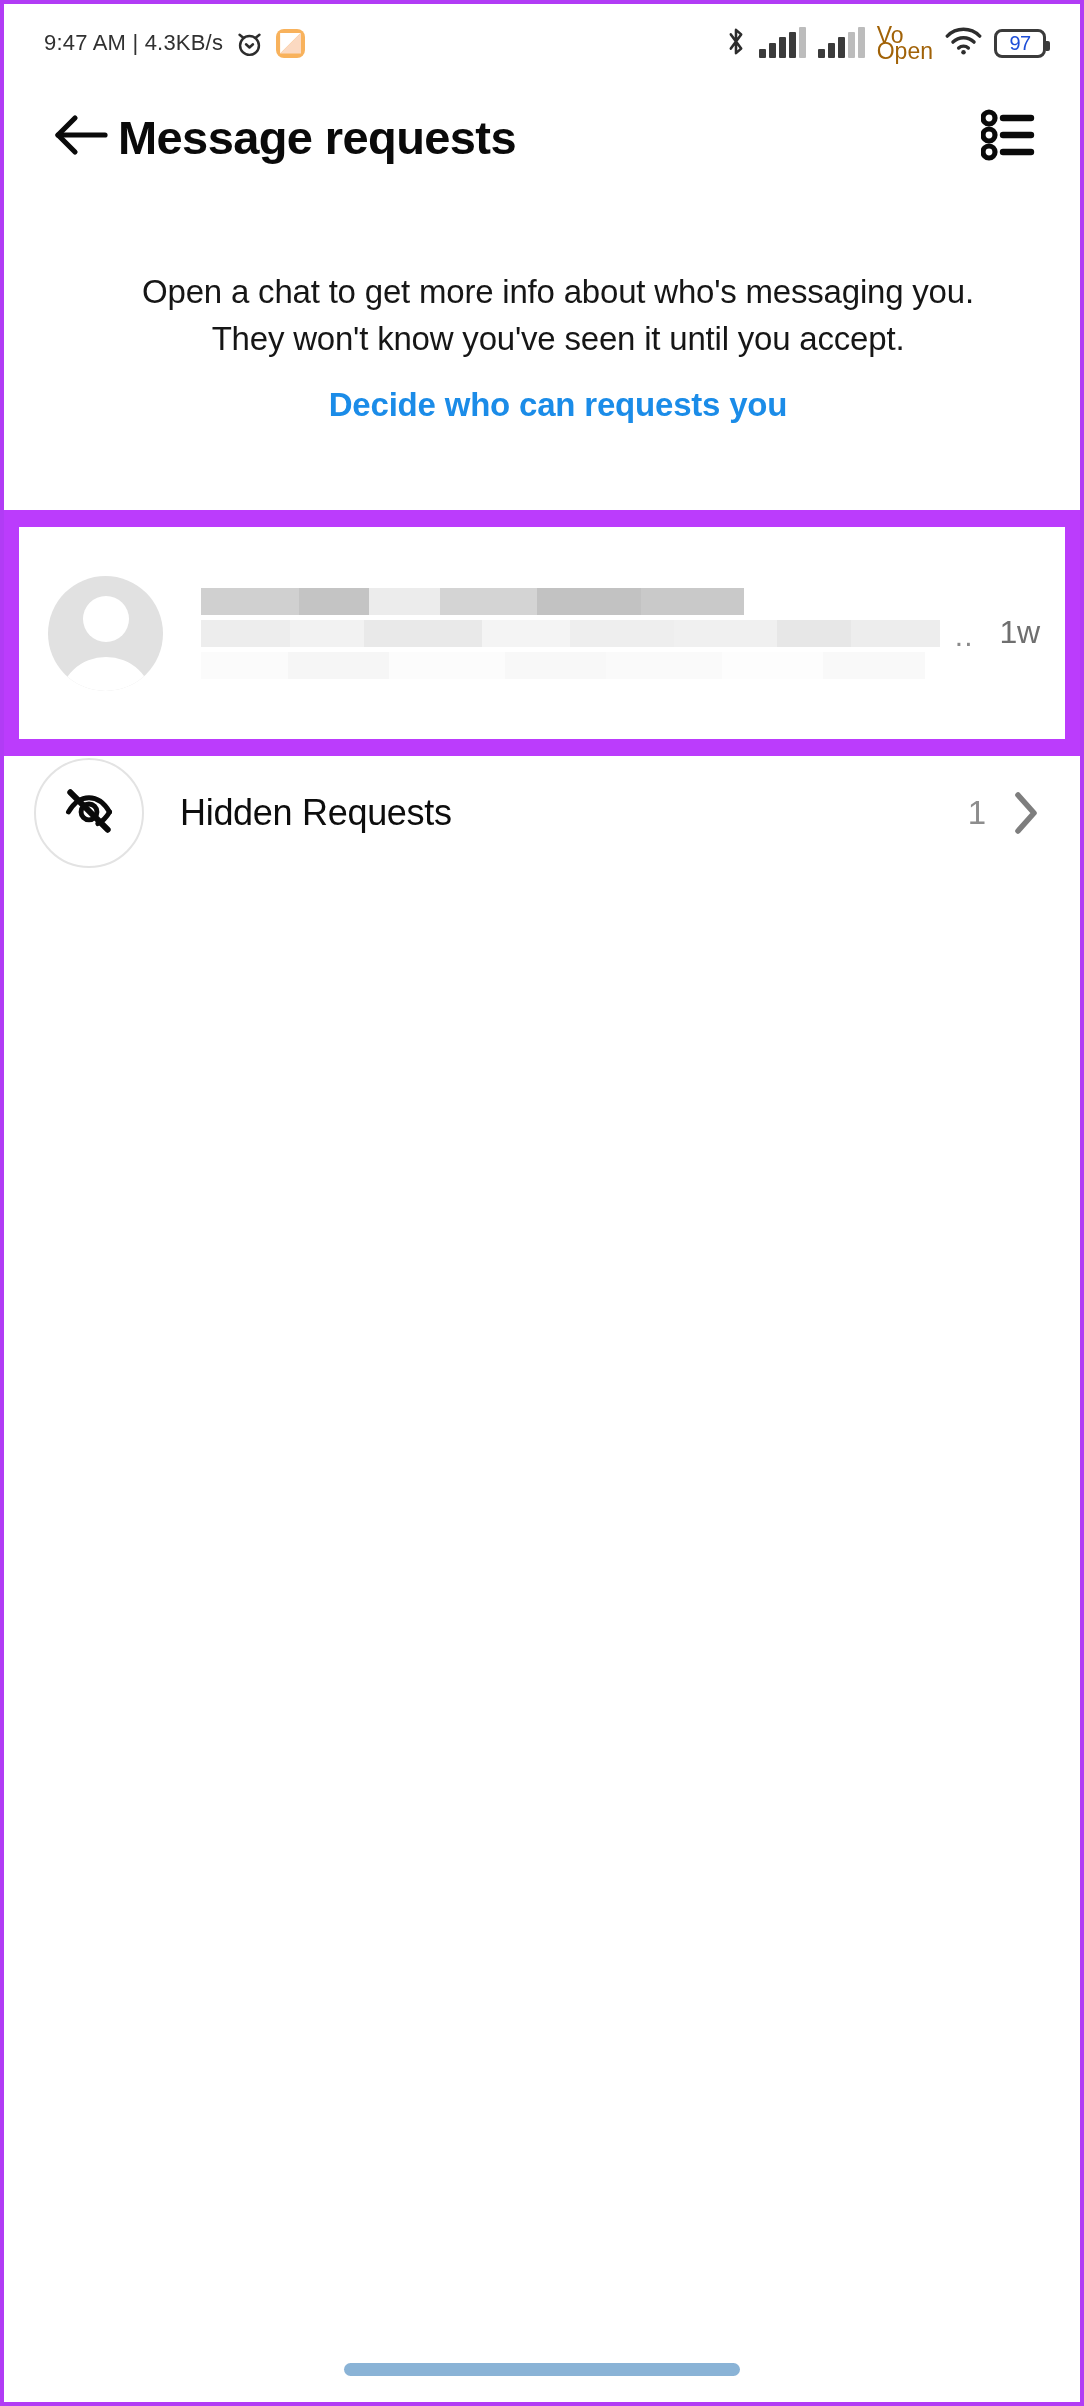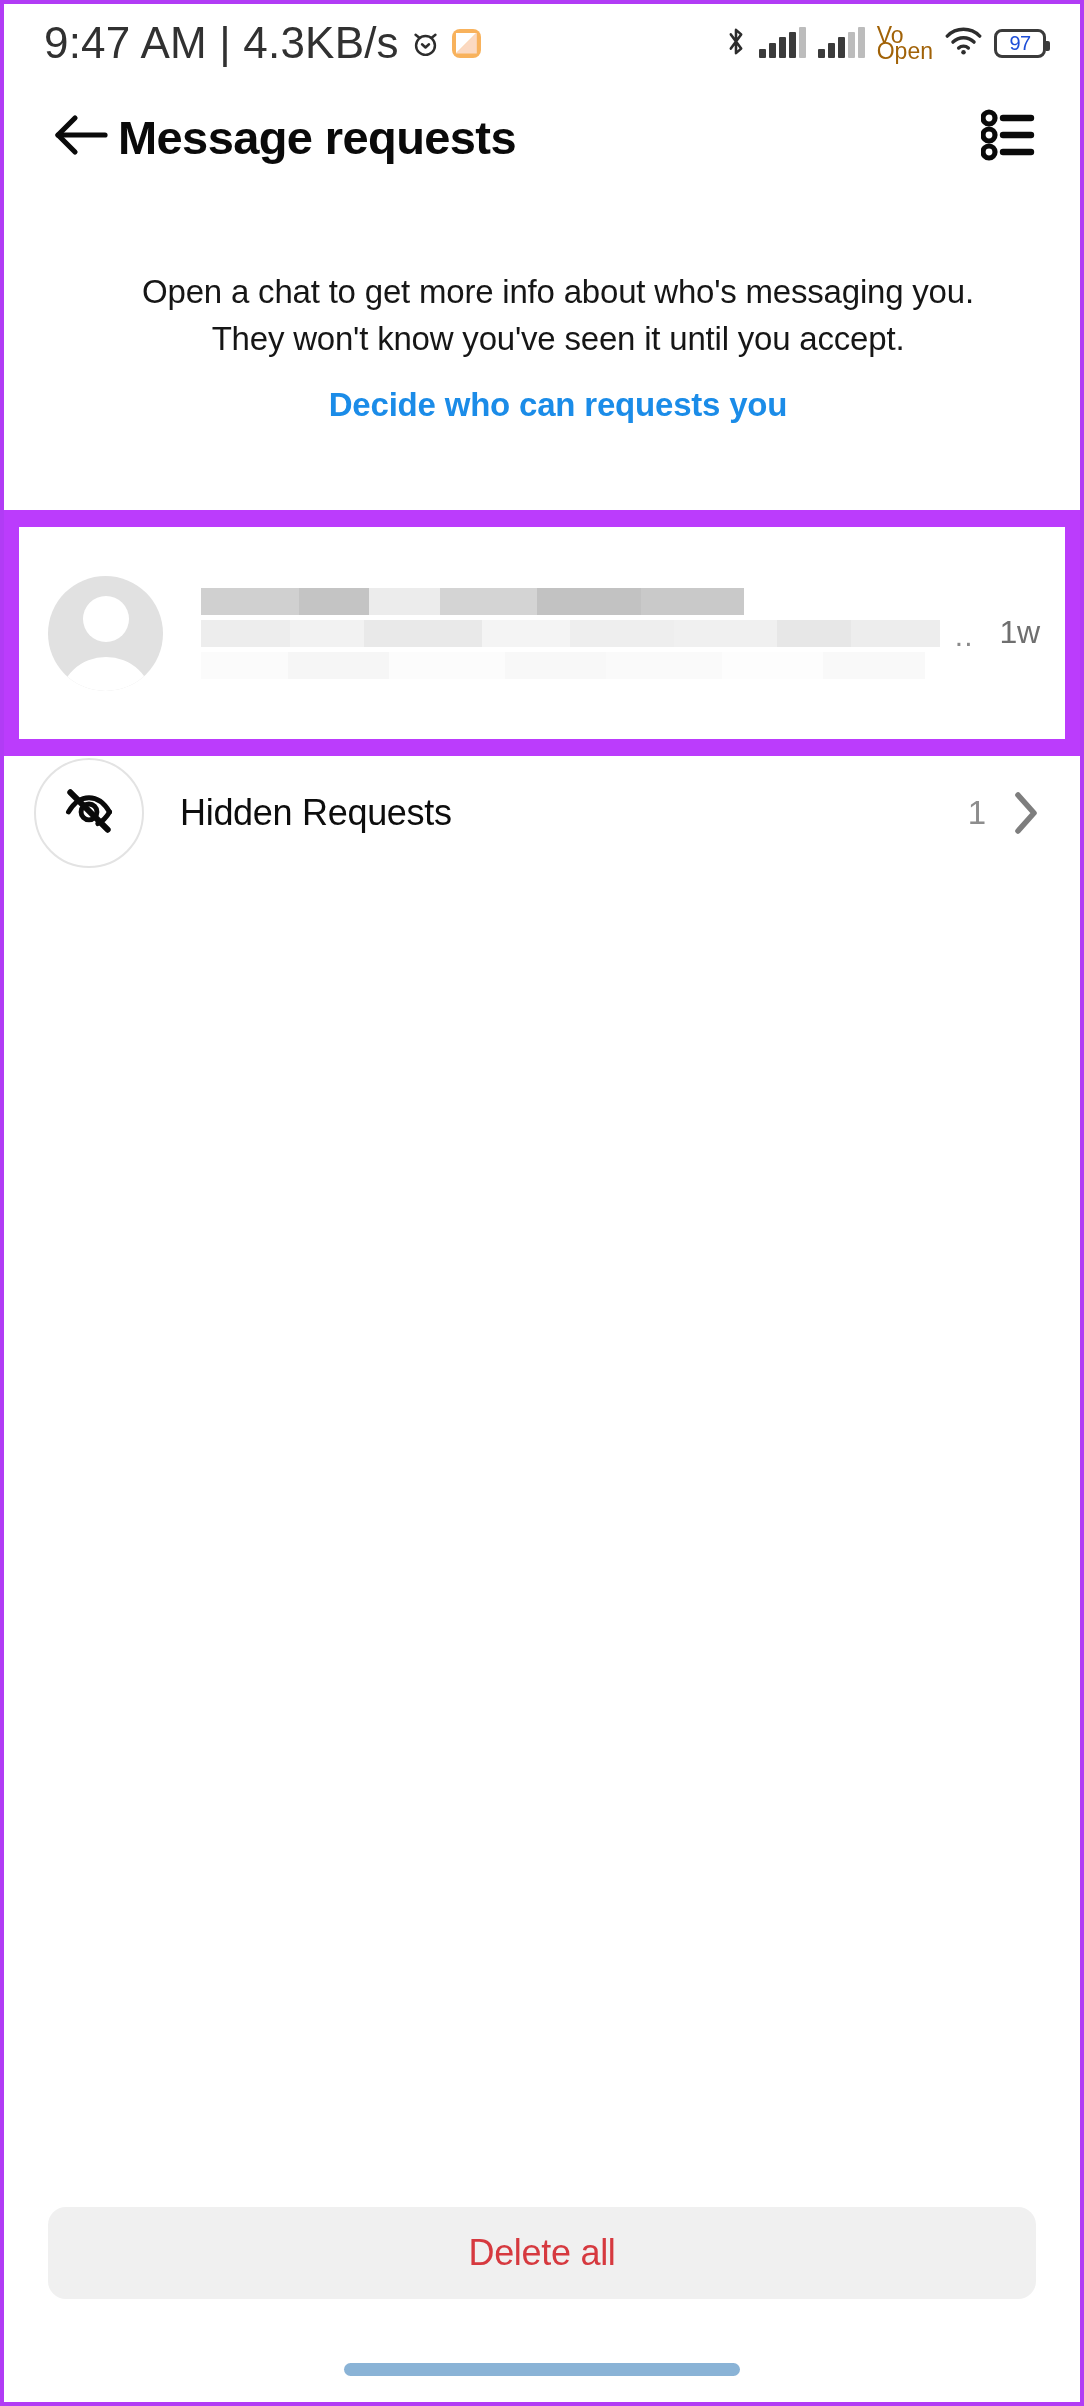--- a/index.html
+++ b/index.html
@@ -32,21 +32,21 @@
     align-items: center;
     justify-content: space-between;
     padding: 0 34px 0 40px;
   }
   .status-left {
     display: flex;
     align-items: center;
     gap: 11px;
   }
   .status-clock {
-    font-size: 44px;
+    font-size: 22px;
     font-weight: 400;
     color: #313131;
     letter-spacing: 0.2px;
     white-space: nowrap;
   }
   .status-right {
     display: flex;
     align-items: center;
     gap: 12px;
   }
@@ -481,17 +481,16 @@
     <div class="hidden-count">1</div>
     <div>
       <svg class="chev" width="28" height="46" viewBox="0 0 14 23" fill="none" stroke="#7e7e7e" stroke-width="2.8" stroke-linecap="round" stroke-linejoin="round">
         <path d="M3 2.5 L11 11.5 L3 20.5"></path>
       </svg>
     </div>
   </div>
 
   <div class="spacer"></div>
 
-  <button class="delete-btn">Delete all</button>
 
   <div class="home-indicator"></div>
 
 </div>
 
 </body></html>

